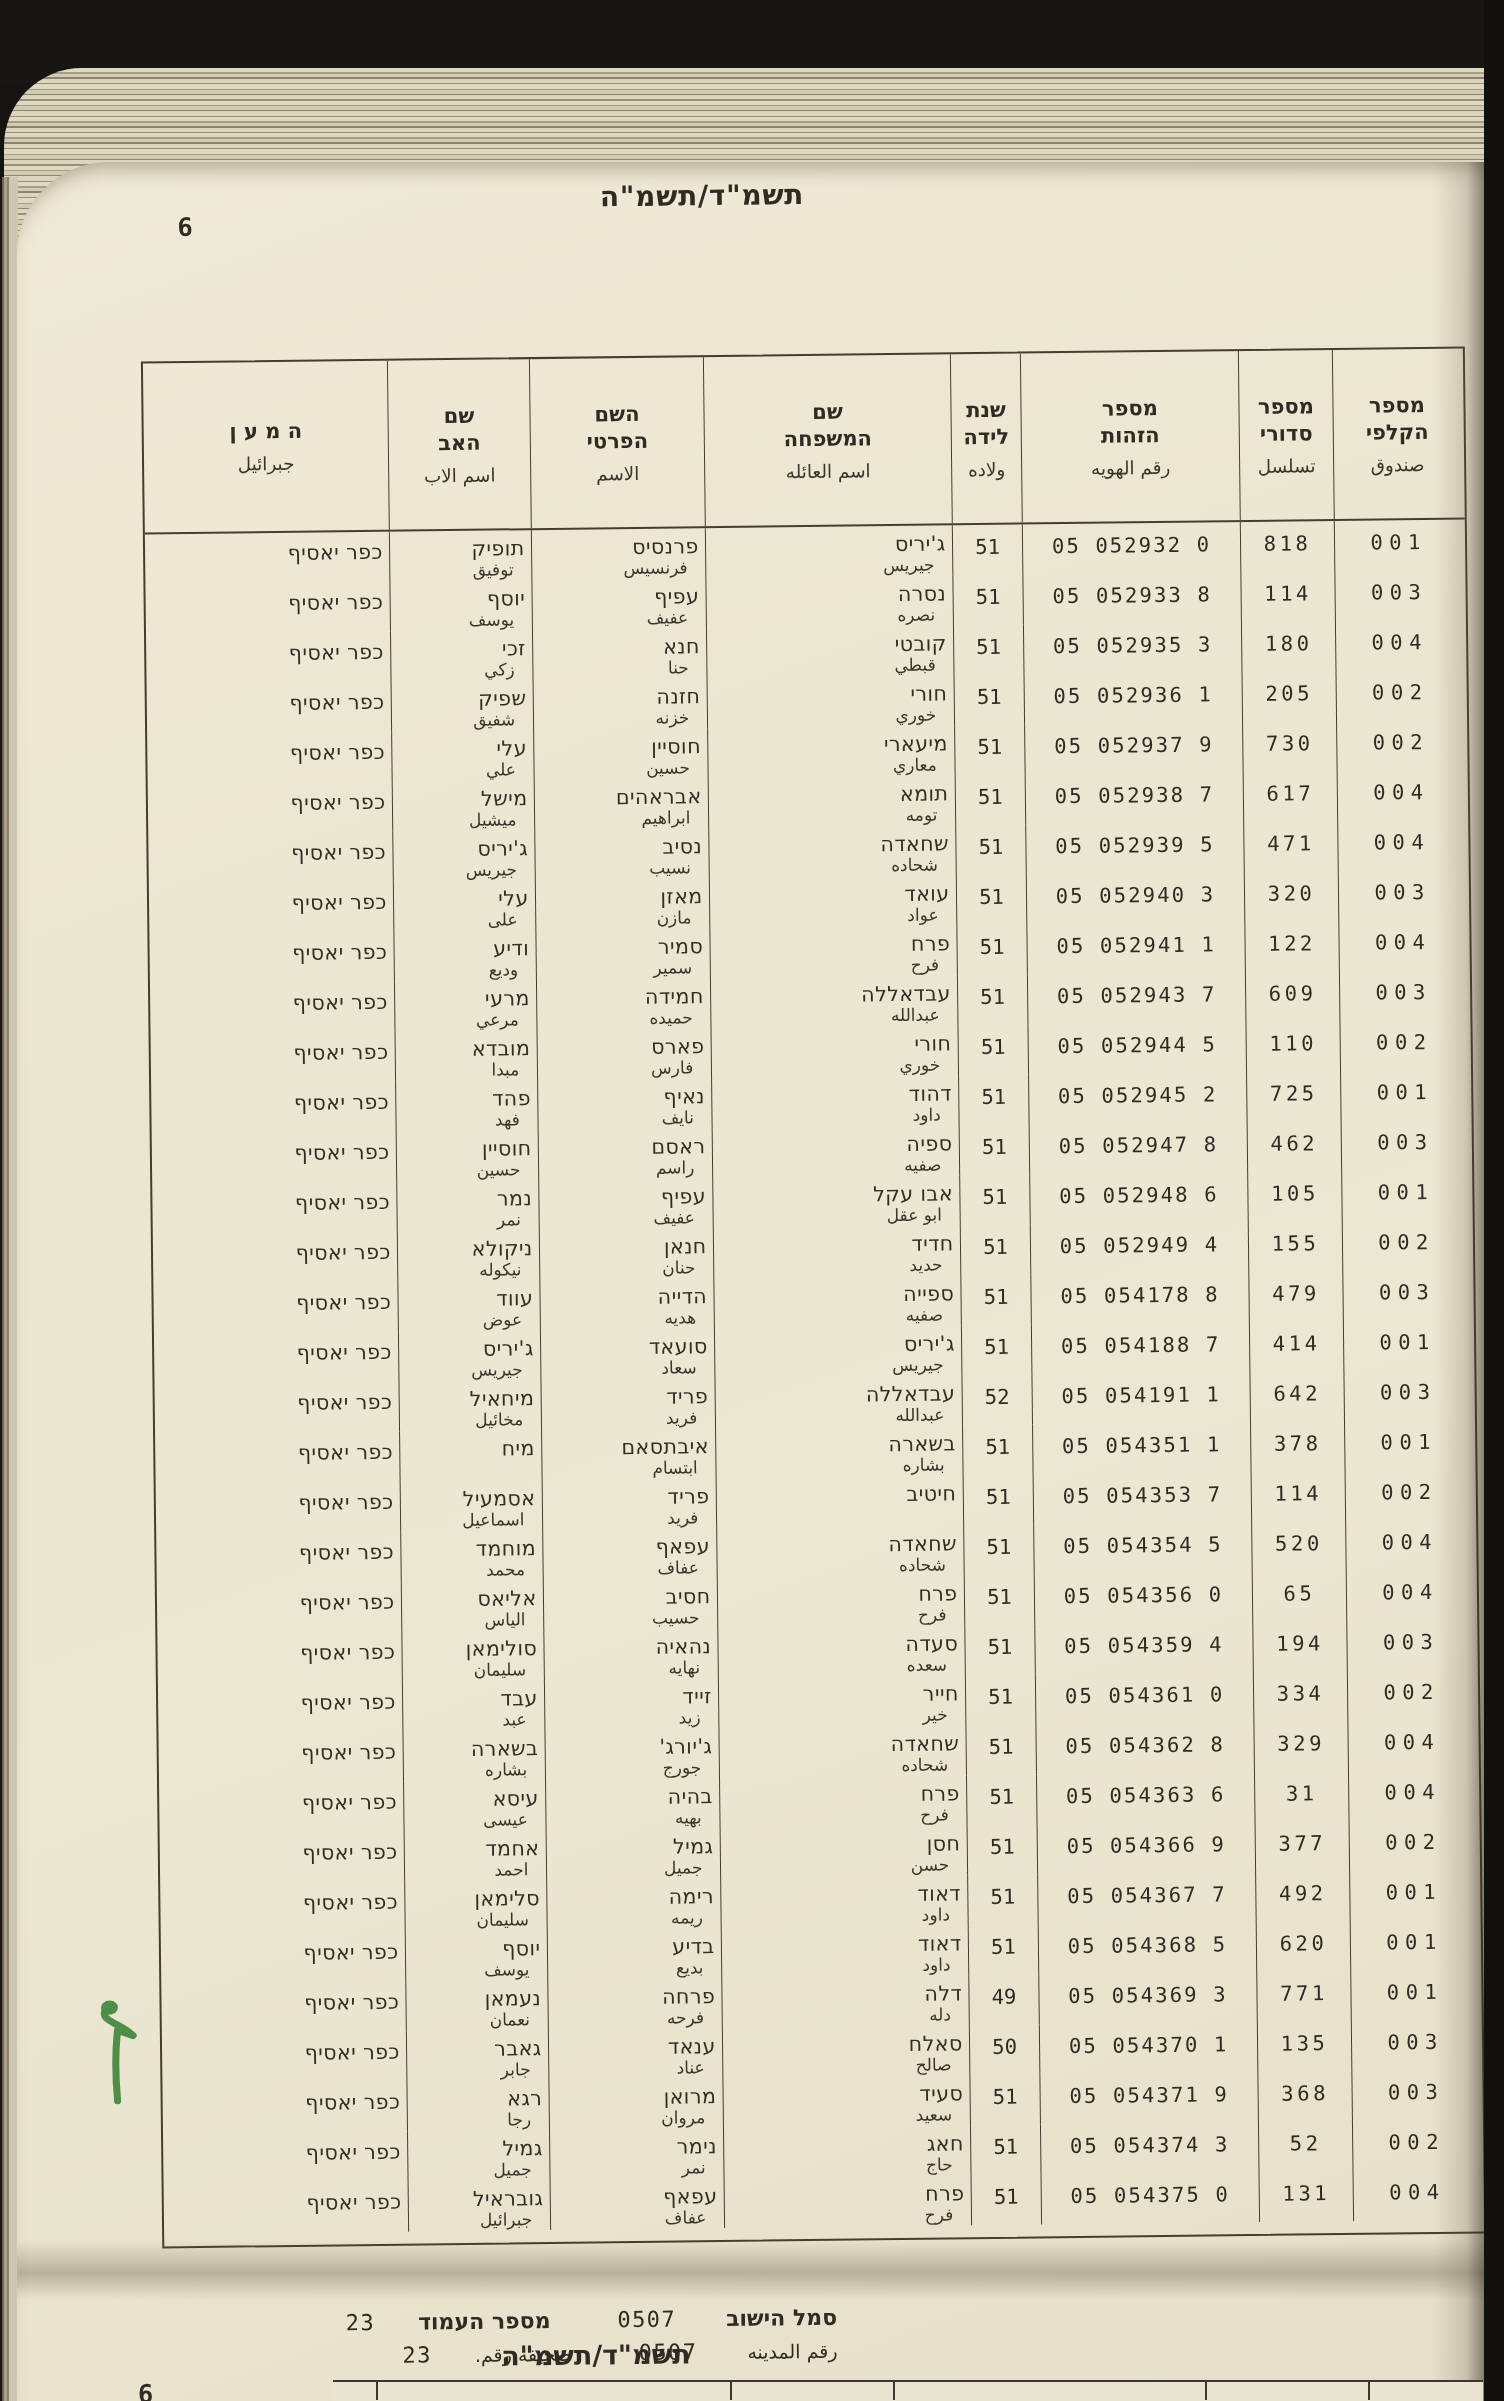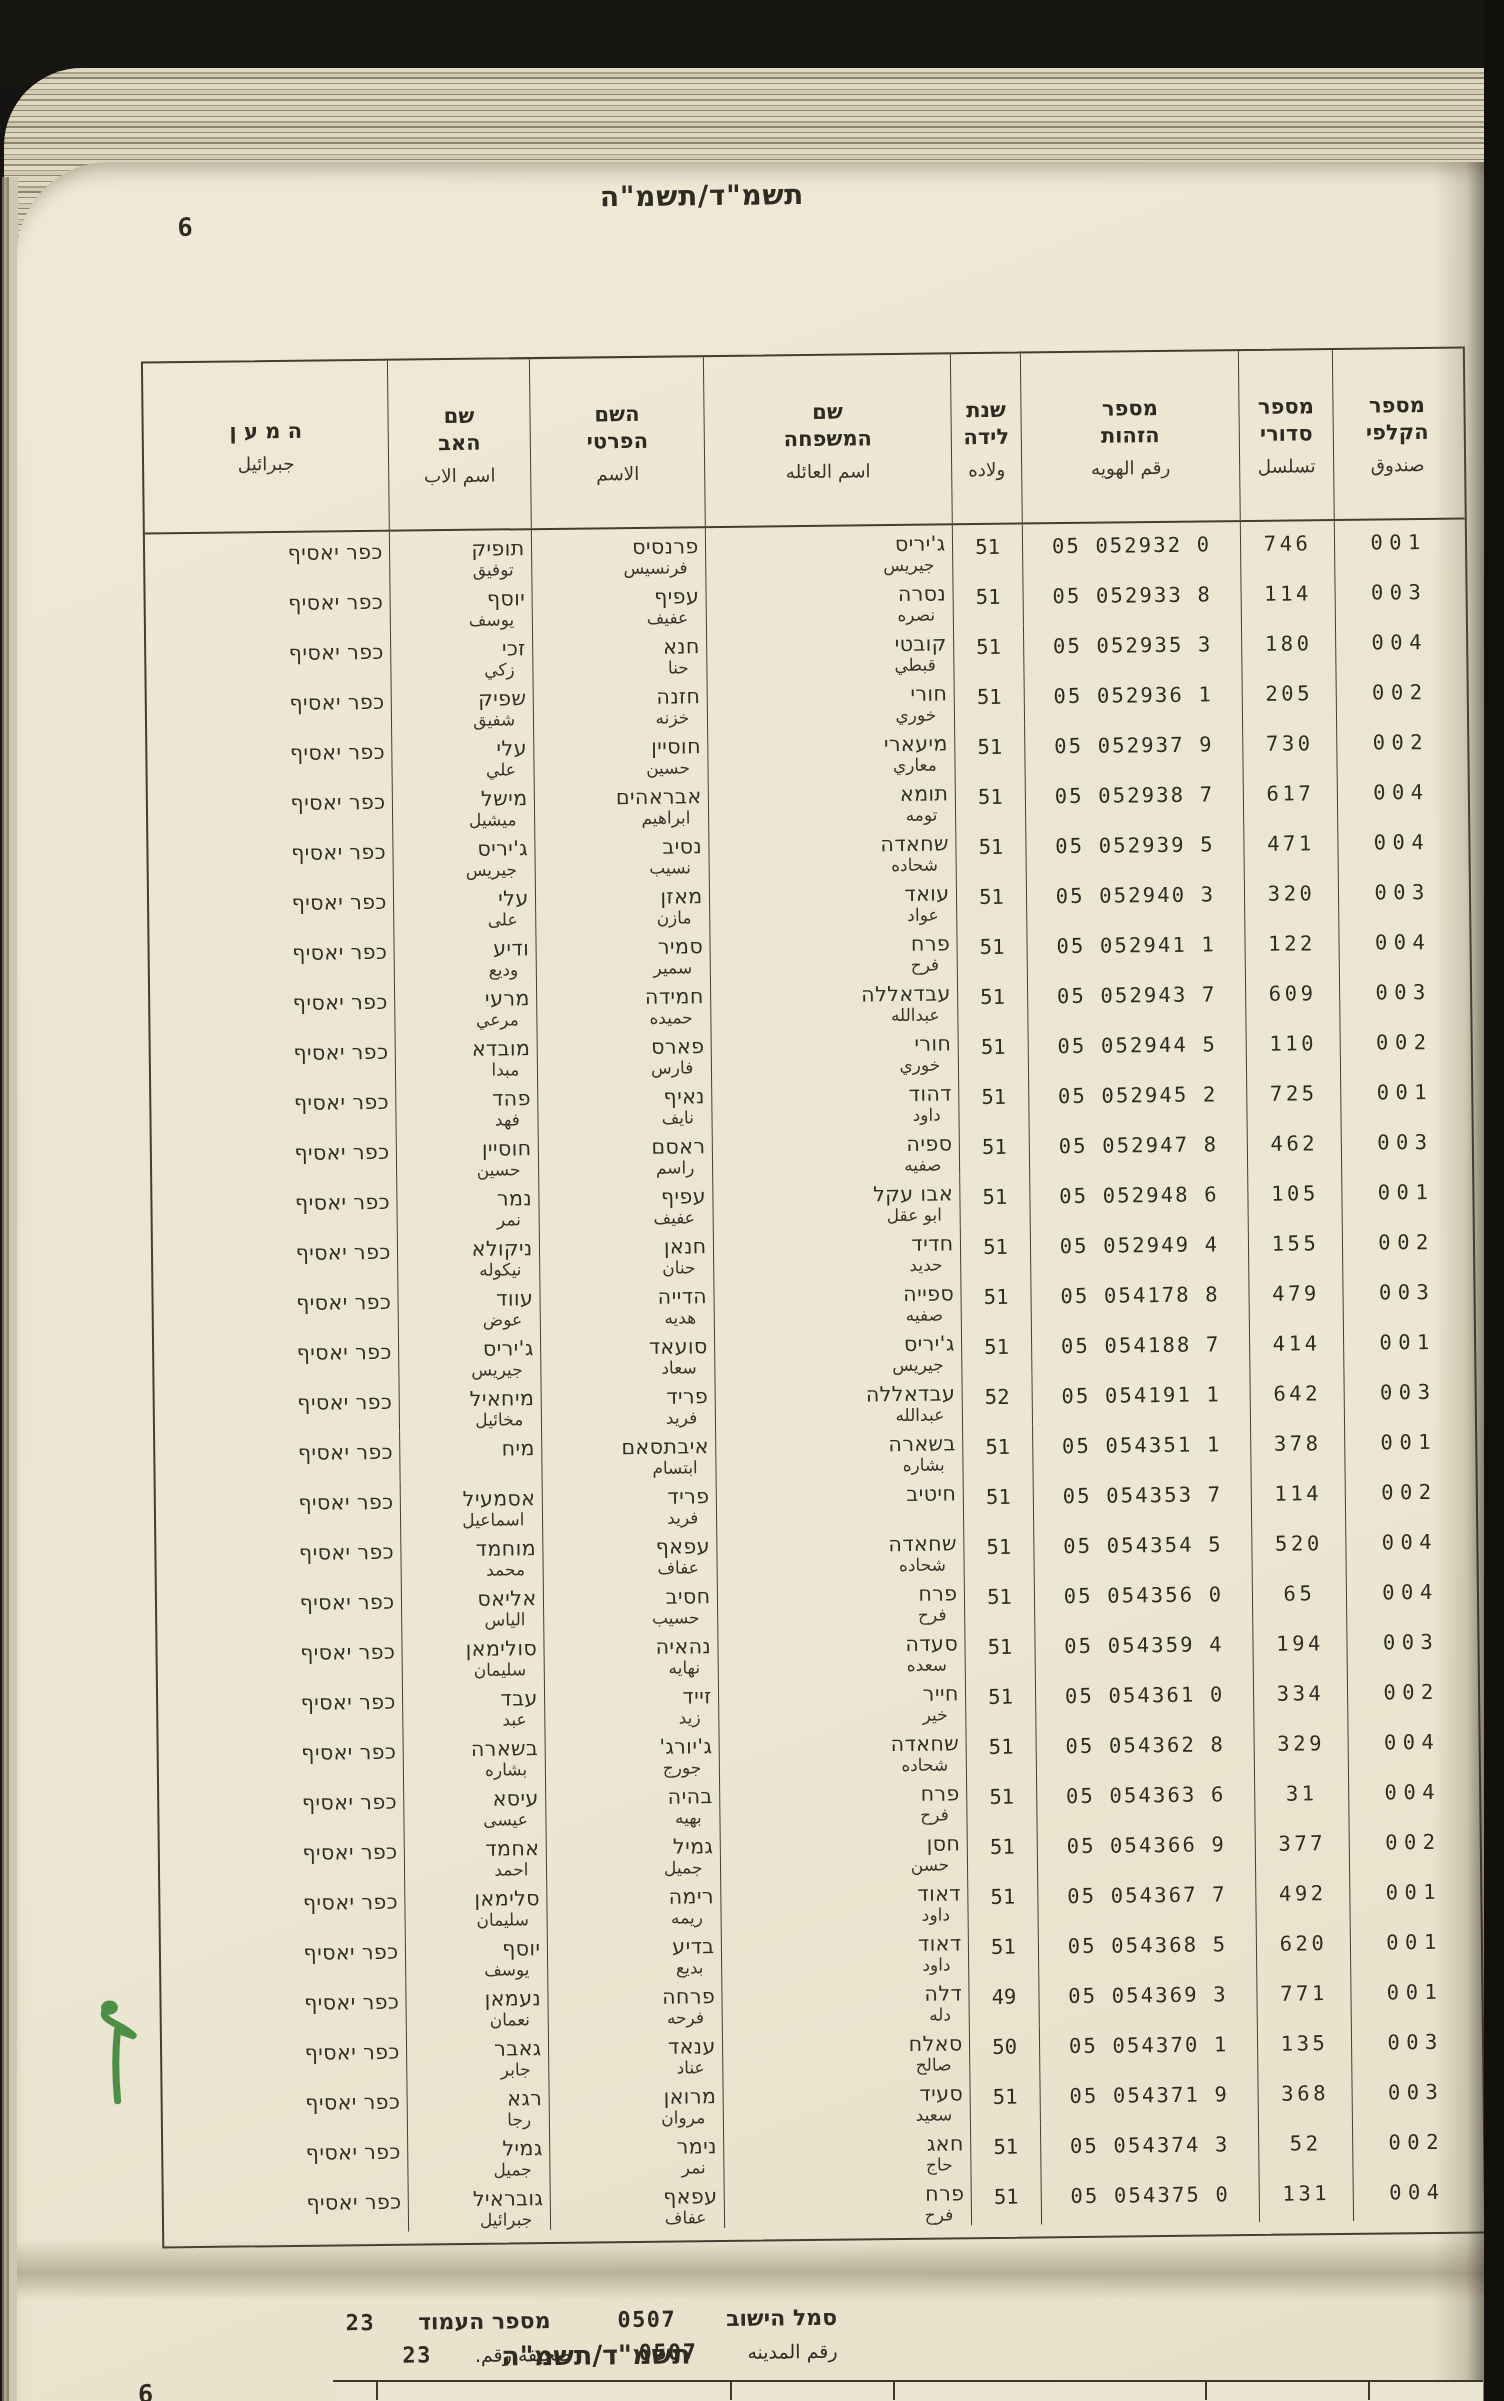--- a/index.html
+++ b/index.html
@@ -50,21 +50,21 @@
   .addr .he{padding-top:8.5px;}
   .num{text-align:center;font-family:"DejaVu Sans Mono",monospace;font-size:20.6px;color:#2f2a22;padding-top:10px;white-space:nowrap;}
   .num.idcol{letter-spacing:2.1px;}
   .num.serial{letter-spacing:3.5px;}
   .num.kalpi{letter-spacing:6.4px;padding-right:0;}
   
   .footer{position:absolute;left:151px;top:2291px;width:674px;direction:rtl;color:#2f2a22;}
   .f-line{display:flex;direction:rtl;align-items:baseline;height:33px;}
   .f-he{font-weight:bold;font-size:22px;font-family:"DejaVu Sans",sans-serif;}
   .f-ar{font-size:19px;}
-  .f-val{font-family:"DejaVu Sans Mono",monospace;font-size:22px;font-weight:bold;letter-spacing:1.4px;}
+  .f-val{font-family:"DejaVu Sans Mono",monospace;font-size:22px;font-weight:normal;letter-spacing:1.4px;}
   .sp1{margin-right:50px;margin-top:15px;} .sp2{margin-right:67px;} .sp3{margin-right:43px;}
   .heading-bottom{position:absolute;left:451px;top:2338px;width:227px;font-size:27px;font-weight:bold;direction:rtl;color:#2f2a22;}
   .pagenum-bottom{position:absolute;left:125px;top:2372px;font-size:25.5px;font-weight:bold;font-family:"DejaVu Sans Mono",monospace;color:#2f2a22;}
   .green-mark{position:absolute;left:79px;top:1979px;}
 </style>
 </head>
 <body>
 
 <div class="canvas">
 
@@ -137,21 +137,21 @@
       <span class="he">ג'יריס</span>
       <span class="ar">جيريس</span>
     </div>
     <div class="cell num">
       <span>51</span>
     </div>
     <div class="cell num idcol">
       <span>05 052932 0</span>
     </div>
     <div class="cell num serial">
-      <span>746</span>
+      <span>818</span>
     </div>
     <div class="cell num kalpi">
       <span>001</span>
     </div>
   </div>
 
   <div class="row">
     <div class="cell name addr">
       <span class="he">כפר יאסיף</span>
     </div>

